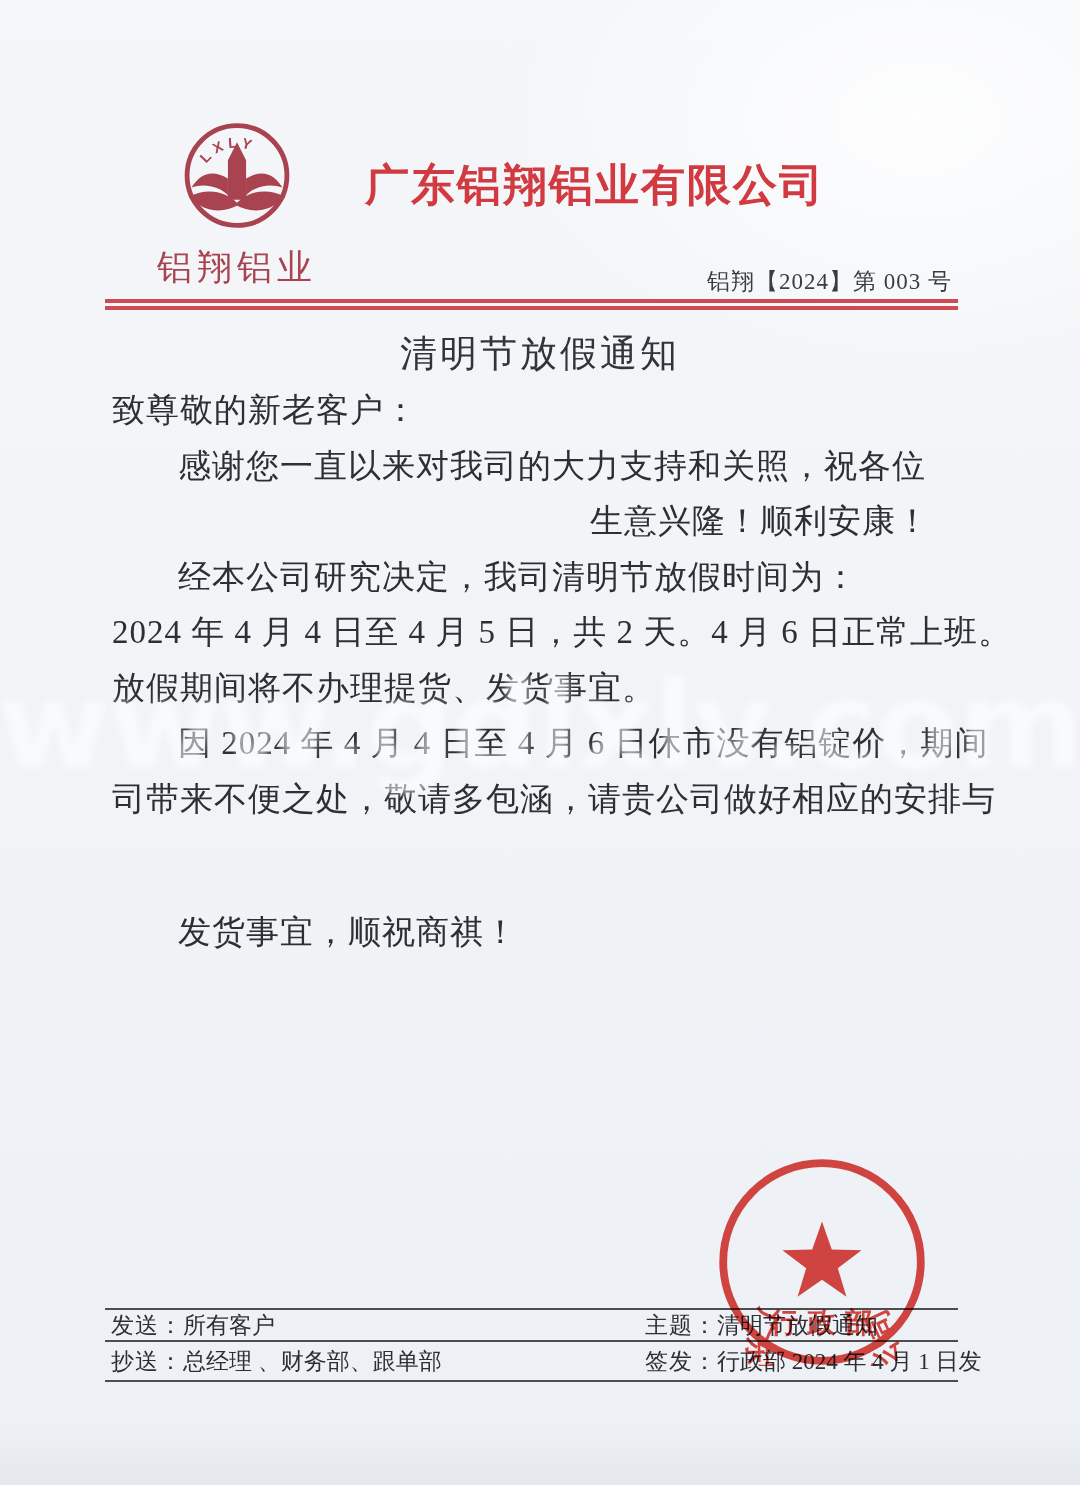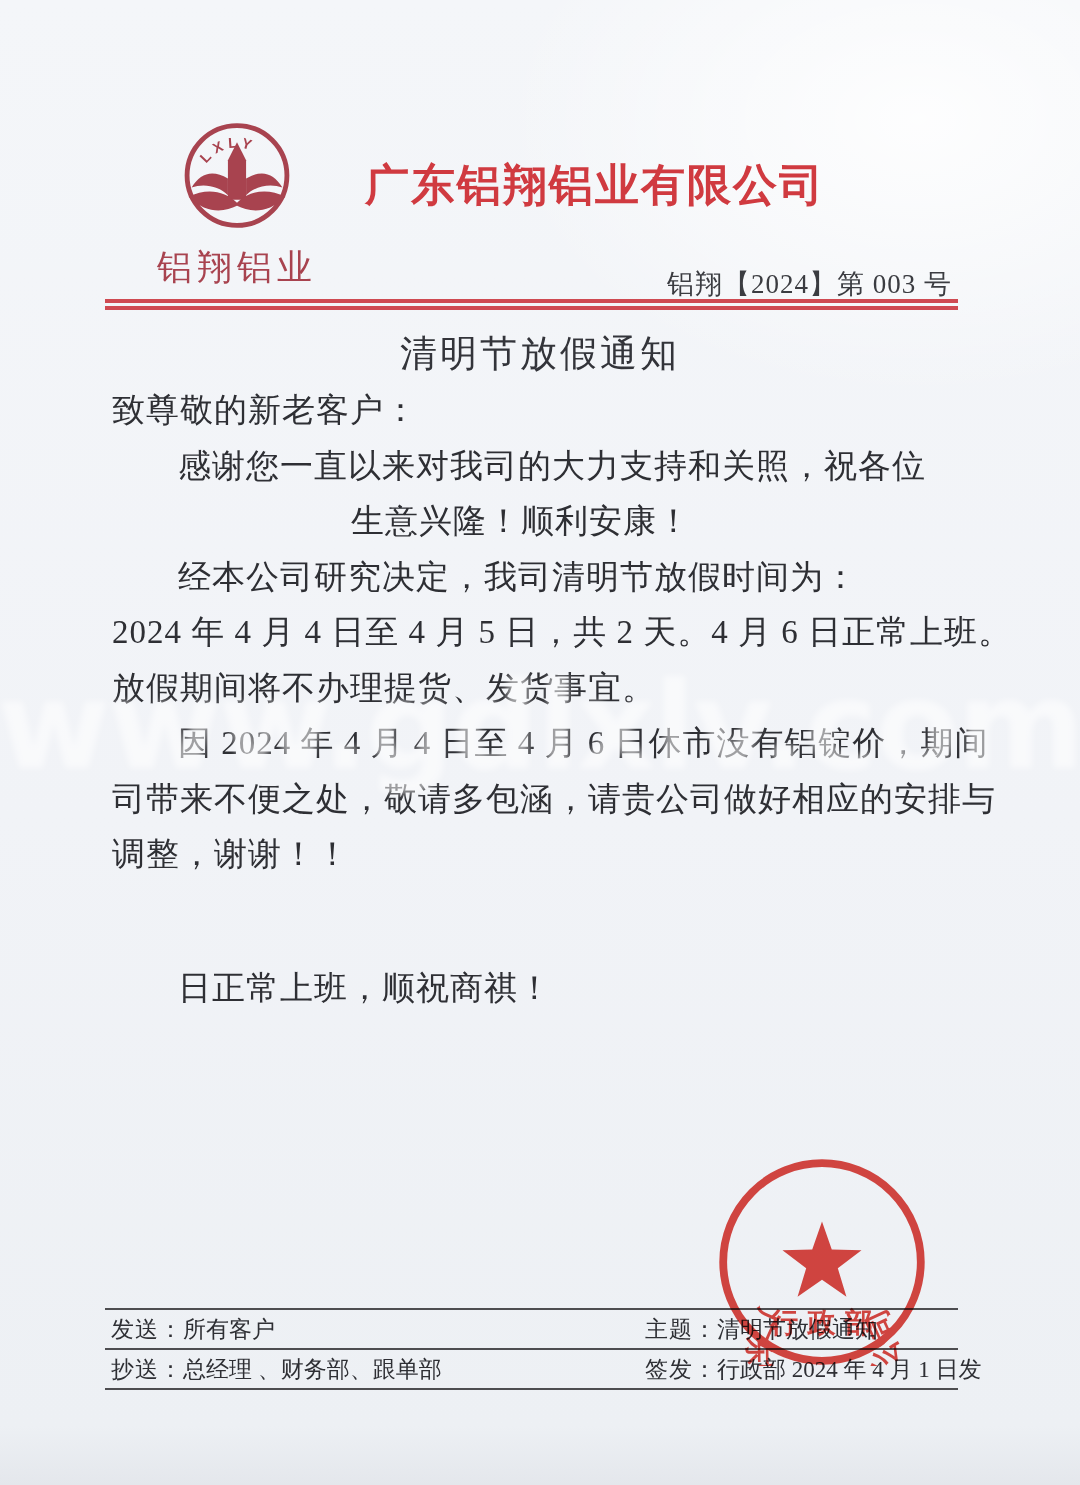--- a/index.html
+++ b/index.html
@@ -21,39 +21,39 @@
     letter-spacing:5px; font-family:"Liberation Sans","DejaVu Sans",sans-serif;
   }
   .company-name{
     position:absolute; left:0; top:156px; width:1080px; text-align:center;
     padding-left:110px;
     font-size:44px; font-weight:bold; color:#d03a40; letter-spacing:2px;
     font-family:"Liberation Sans","DejaVu Sans",sans-serif;
   }
   .doc-number{
     position:absolute; top:266px; right:128px;
-    font-size:27px; color:#3b3c41; letter-spacing:1px;
+    font-size:23px; color:#3b3c41; letter-spacing:1px;
   }
   .red-rule{
     position:absolute; left:105px; top:299px; width:853px; height:11px;
     border-top:4px solid #cf4a52; border-bottom:4px solid #cf4a52;
   }
   
   .letter-title{
     position:absolute; left:0; top:329px; width:1080px; text-align:center;
     font-size:37px; color:#33343a; letter-spacing:3px; font-weight:500;
   }
   .body-text{
     position:absolute; left:112px; top:383px; width:848px;
     font-size:33px; color:#2e2f34; letter-spacing:1px;
   }
   .line{ height:55.5px; line-height:55.5px; white-space:nowrap; }
   .ind2{ padding-left:66px; }
   .ind3{ padding-left:100px; }
-  .center{ text-align:center; padding-right:30px; }
+  .center{ text-align:right; padding-right:30px; }
   .closing{ margin-top:78px; }
   
   .watermark{
     position:absolute; left:-30px; top:655px; width:1140px;
     text-align:center; white-space:nowrap;
     font-family:"DejaVu Sans","Liberation Sans",sans-serif;
     font-size:122px; font-weight:bold; letter-spacing:-2px;
     color:rgba(255,255,255,.55); filter:blur(3px);
     z-index:6; pointer-events:none;
   }
@@ -63,21 +63,21 @@
     z-index:5; opacity:.92; filter:blur(.4px); mix-blend-mode:multiply;
   }
   
   .footer-table{
     position:absolute; left:105px; top:1308px; width:853px;
     border-top:2px solid #4d4d50;
     font-size:23px; color:#2e2f34;
   }
   .f-row{ position:relative; display:flex; align-items:center;
           border-bottom:2px solid #4d4d50; white-space:nowrap; }
-  .f-row.r1{ height:40px; }
+  .f-row.r1{ height:32px; }
   .f-row.r2{ height:40px; }
   .f-left{ padding-left:6px; }
   .f-right{ position:absolute; left:540px;text-align:right; }
   .f-label{ letter-spacing:1px; }
 </style>
 </head>
 <body>
 
 <div class="page">
 
@@ -112,22 +112,21 @@
 
   <div class="body-text">
     <div class="line">致尊敬的新老客户：</div>
     <div class="line ind2">感谢您一直以来对我司的大力支持和关照，祝各位</div>
     <div class="line center">生意兴隆！顺利安康！</div>
     <div class="line ind2">经本公司研究决定，我司清明节放假时间为：</div>
     <div class="line">2024 年 4 月 4 日至 4 月 5 日，共 2 天。4 月 6 日正常上班。</div>
     <div class="line">放假期间将不办理提货、发货事宜。</div>
     <div class="line ind2">因 2024 年 4 月 4 日至 4 月 6 日休市没有铝锭价，期间</div>
     <div class="line">司带来不便之处，敬请多包涵，请贵公司做好相应的安排与</div>
-    <div class="line">调整，谢谢！！</div>
-    <div class="line ind2 closing">日正常上班，顺祝商祺！</div>
+    <div class="line ind2 closing">发货事宜，顺祝商祺！</div>
   </div>
 
   <svg class="seal" viewBox="0 0 200 200">
     <circle cx="100" cy="100" r="95" fill="none" stroke="#dc3832" stroke-width="7.5"></circle>
     <path id="sealArc" d="M 44.1 142.1 A 70 70 0 1 0 155.9 142.1" fill="none"></path>
     <text font-size="27" font-weight="bold" fill="#dc3832" font-family="Liberation Sans, DejaVu Sans, sans-serif">
       <textPath href="#sealArc" startOffset="2" textLength="306" lengthAdjust="spacing">广东铝翔铝业有限公司</textPath>
     </text>
     <polygon fill="#dc3832" points="100,61 109.4,88.1 138,88.6 115.2,105.9 123.5,133.4 100,117 76.5,133.4 84.8,105.9 62,88.6 90.6,88.1"></polygon>
     <text x="104" y="167" text-anchor="middle" font-size="27" font-weight="bold" fill="#dc3832" letter-spacing="9" font-family="Liberation Sans, DejaVu Sans, sans-serif">行政部</text>

